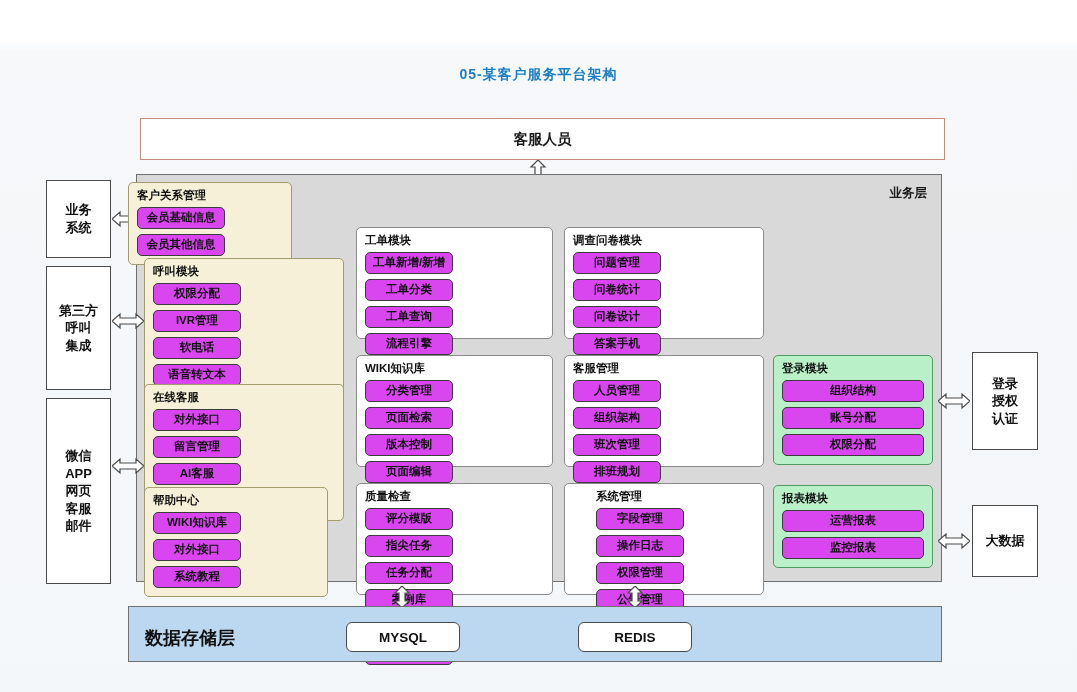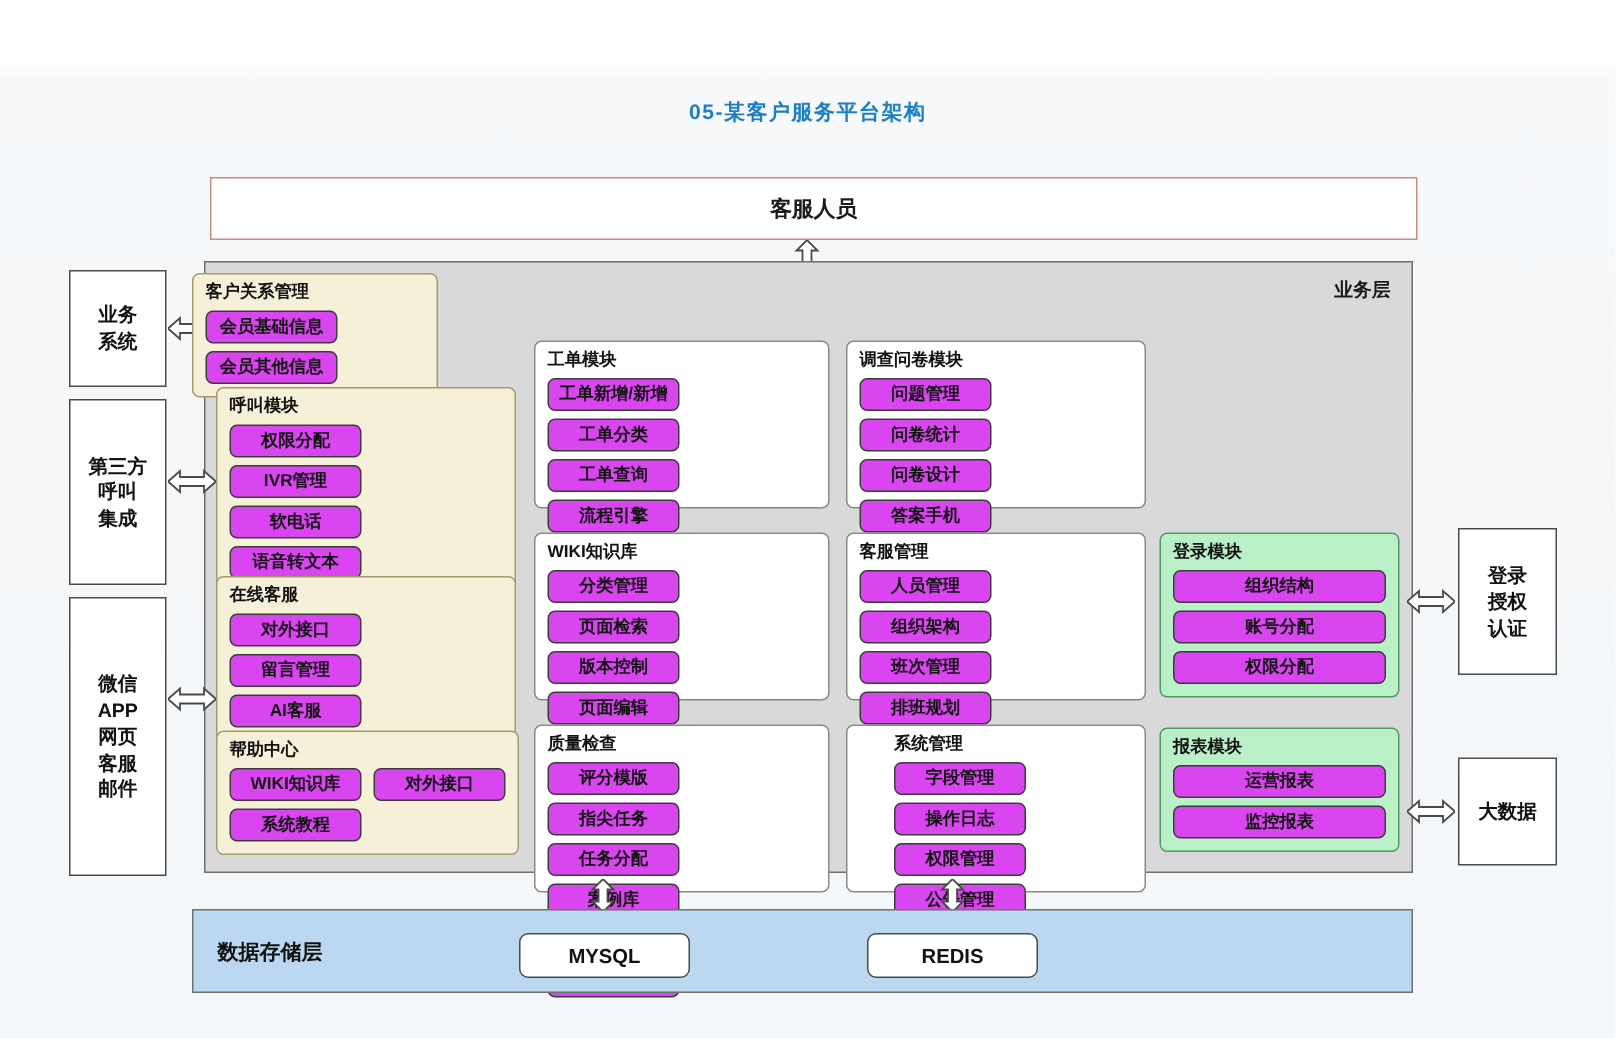--- a/index.html
+++ b/index.html
@@ -85,42 +85,42 @@
     height: 22px;
     white-space: nowrap;
   }
   .tile.w2 { width: 88px; }
   .tile.wg { width: 150px; }
 
   
   #g-crm   { left: 128px; top: 182px; width: 164px; }
   #g-call  { left: 144px; top: 258px; width: 200px; }
   #g-chat  { left: 144px; top: 384px; width: 200px; }
-  #g-help  { left: 144px; top: 487px; width: 202px; }
+  #g-help  { left: 144px; top: 487px; width: 184px; }
 
   #g-ticket{ left: 356px; top: 182px; width: 197px; height: 112px; }
   #g-wiki  { left: 356px; top: 310px; width: 197px; height: 112px; }
   #g-qa    { left: 356px; top: 438px; width: 197px; height: 112px; }
 
   #g-survey{ left: 564px; top: 182px; width: 200px; height: 112px; }
   #g-agent { left: 564px; top: 310px; width: 200px; height: 112px; }
   #g-sys   { left: 564px; top: 438px; width: 200px; height: 112px; padding-left: 31px; }
 
   #g-login { left: 773px; top: 355px; width: 160px; }
   #g-report{ left: 773px; top: 485px; width: 160px; }
 
   
   #data-layer {
     left: 128px; top: 606px; width: 814px; height: 56px;
     background: #bcd8f0;
     border: 1.4px solid #6f6f6f;
   }
   #data-layer-label {
     left: 16px; top: 19px;
-    font-size: 14px; font-weight: bold; color: #111;
+    font-size: 18px; font-weight: bold; color: #111;
   }
   .db-box {
     background: #ffffff;
     border: 1.4px solid #4a4a4a;
     border-radius: 6px;
     display: flex; align-items: center; justify-content: center;
     font-size: 13.5px; font-weight: bold; color: #111;
     height: 30px;
   }
   #db-mysql { left: 346px; top: 622px; width: 114px; }

